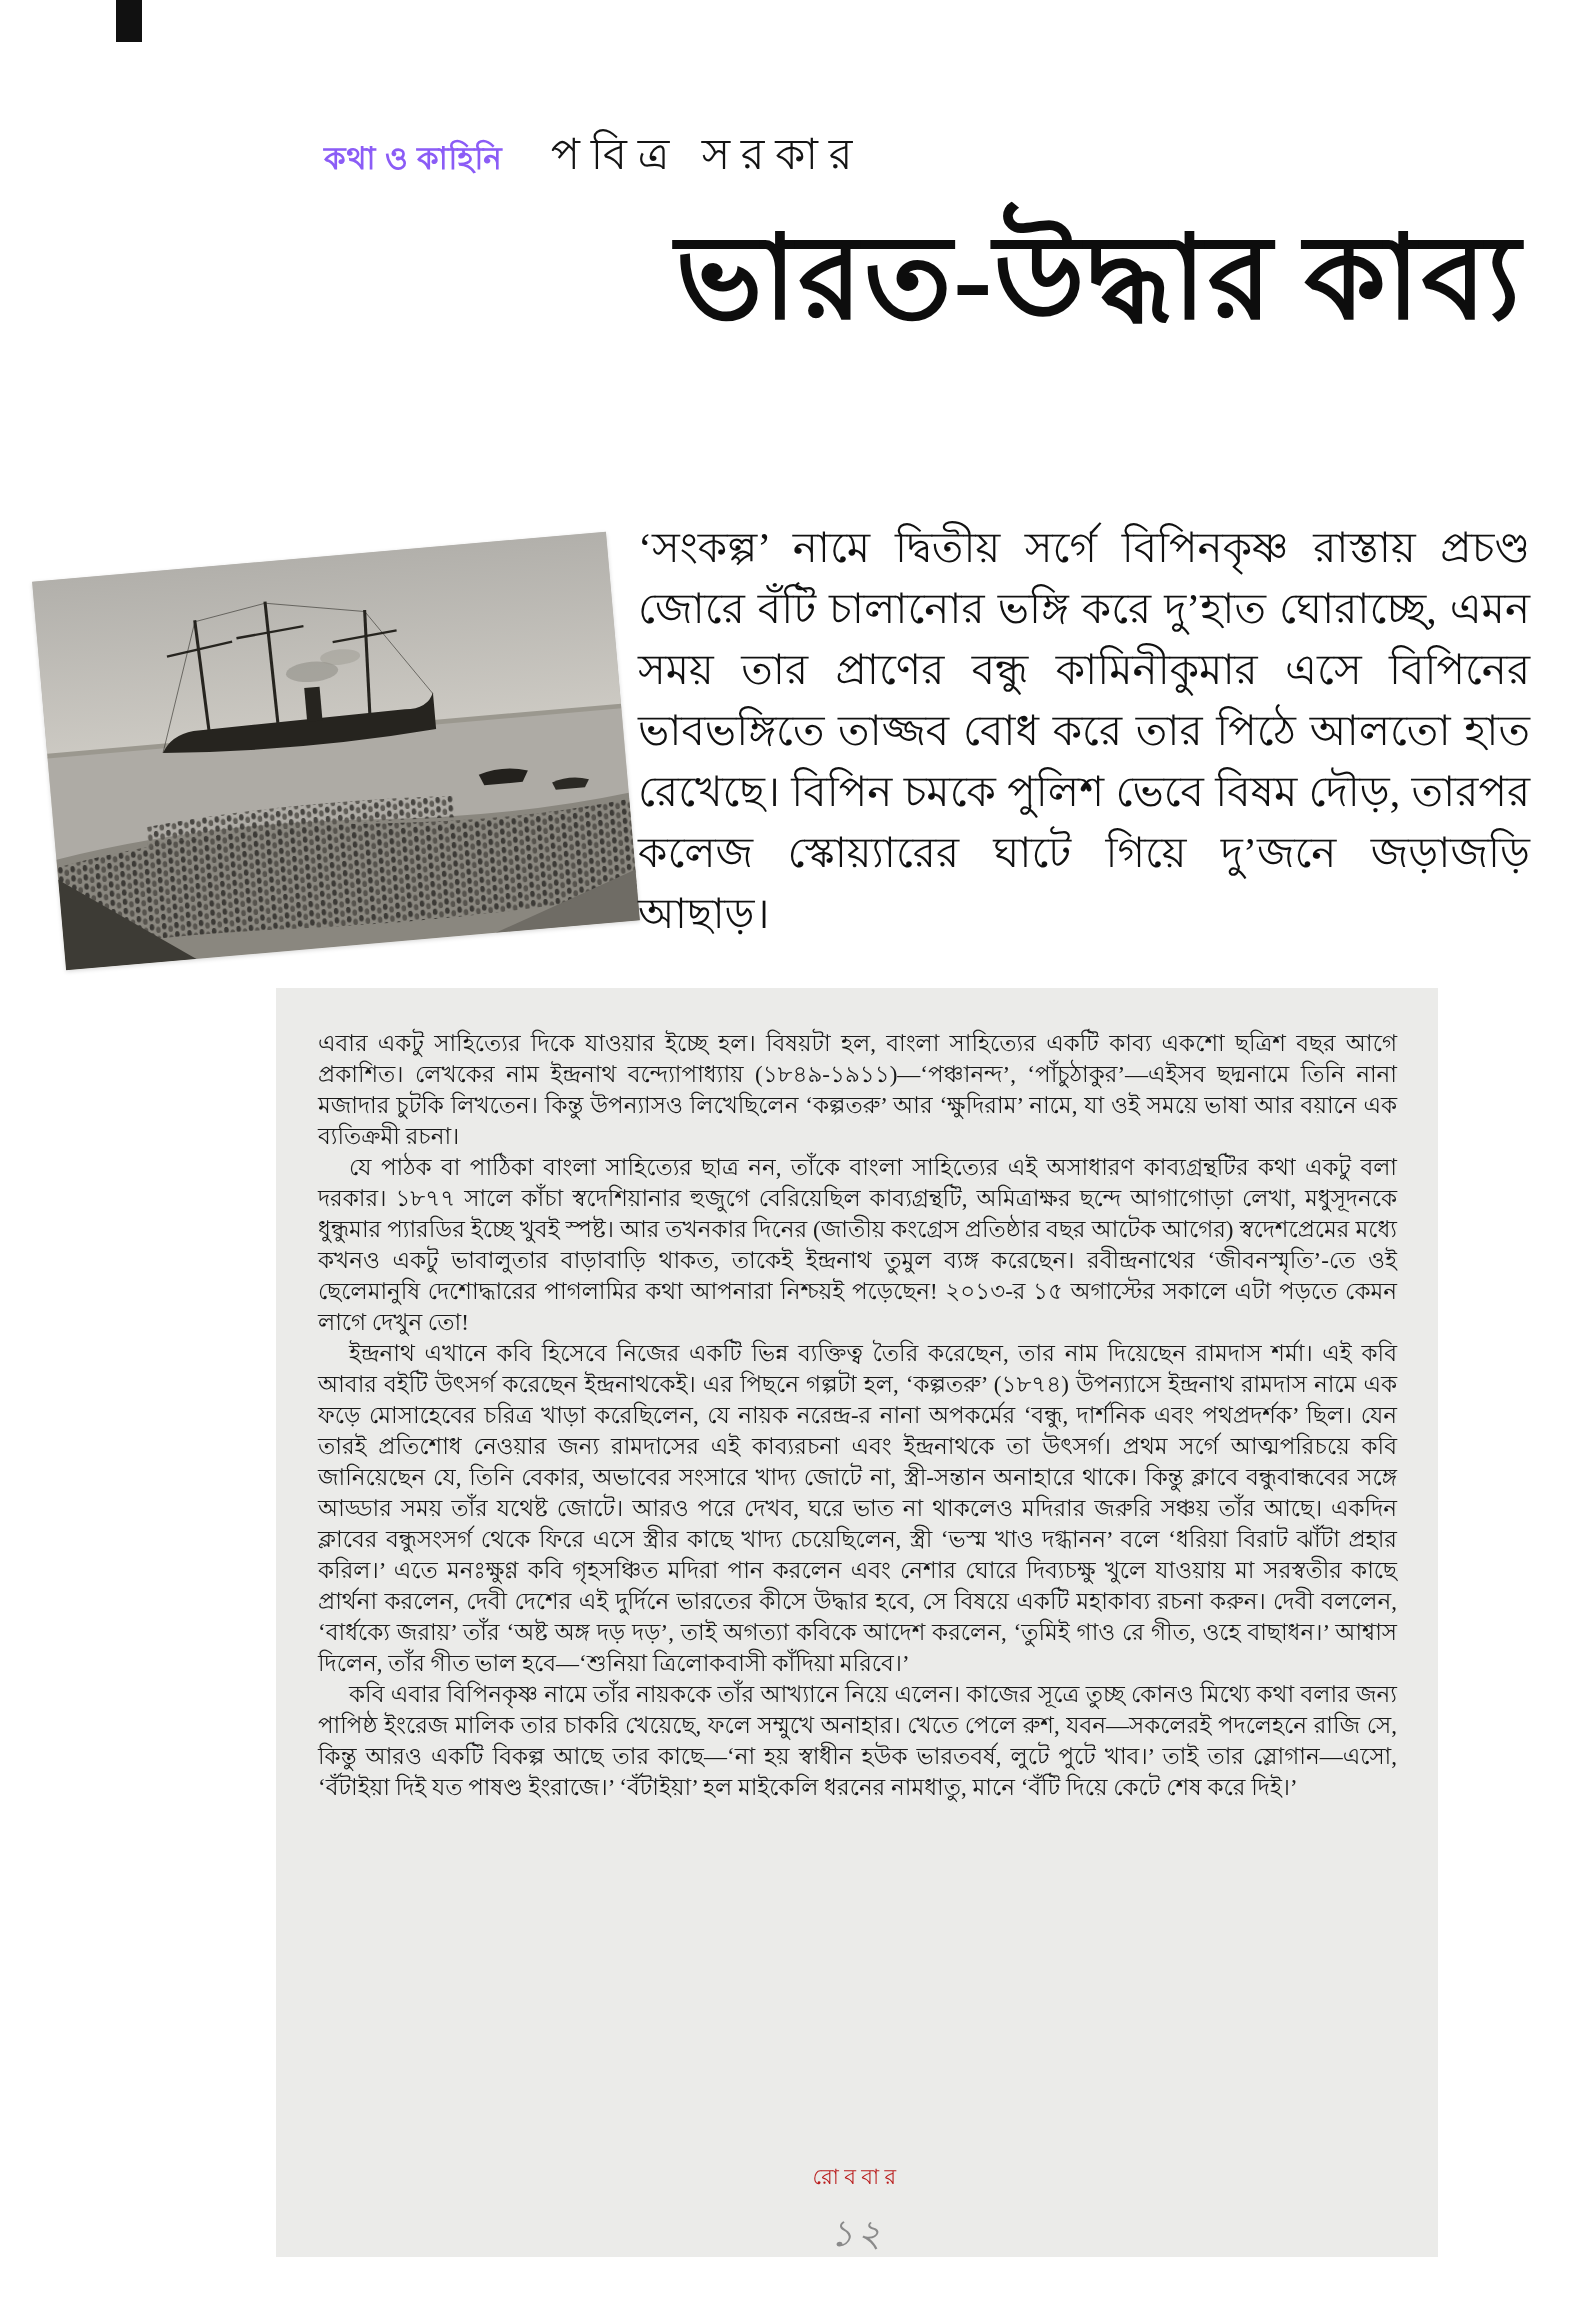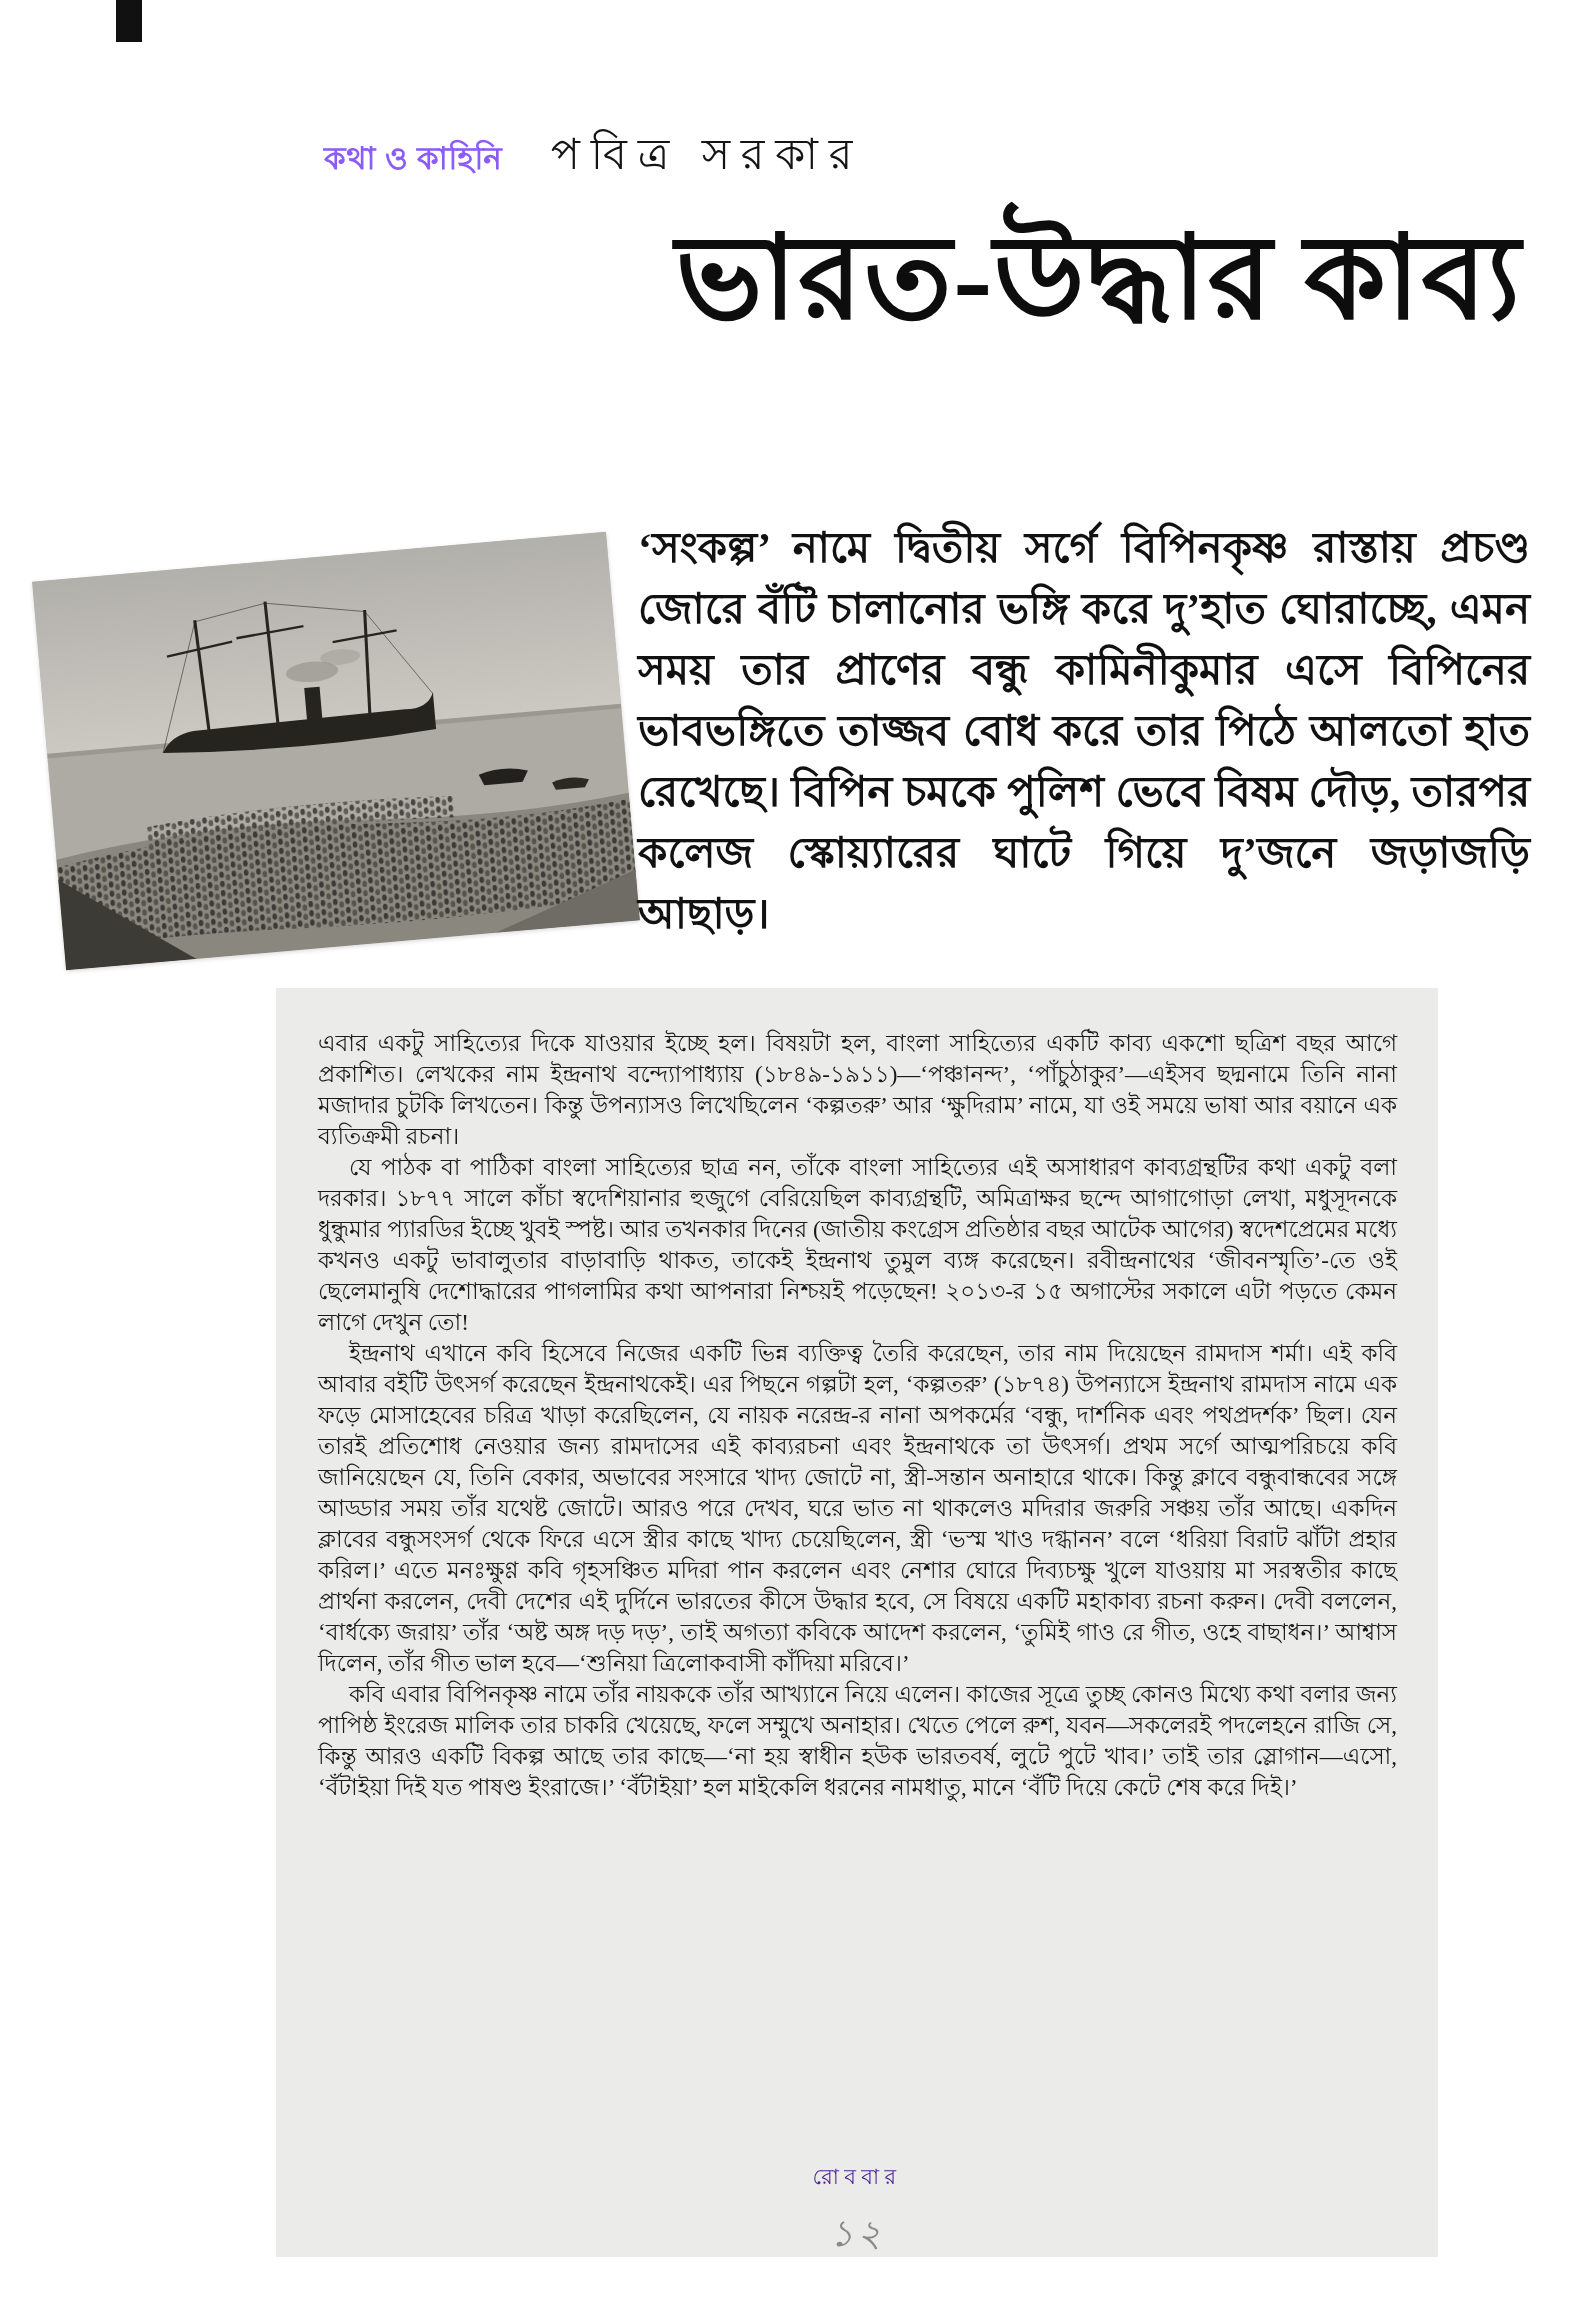--- a/index.html
+++ b/index.html
@@ -38,41 +38,41 @@
     width:576px;height:390px;margin:0;
     transform:rotate(-5deg);
     box-shadow:0 1.5px 4.6px rgba(0,0,0,0.15);
     background:#b9b6b0;
   }
   .photo svg{display:block;width:100%;height:100%;}
   .lead{
     position:absolute;left:638px;top:518px;
     width:892px;margin:0;
     font-size:42px;line-height:61px;
-    text-align:justify;color:#111;font-weight:bold;
+    text-align:justify;color:#111;
   }
   .body-panel{
     position:absolute;left:276px;top:988px;
     width:1162px;height:1269px;
     background:#ebebe9;
   }
   .body-text{
     position:absolute;left:42px;top:40px;
     width:1079px;
     font-size:23px;line-height:31px;
     text-align:justify;color:#191919;
   }
   .body-text p{margin:0;}
   .body-text p + p{text-indent:31px;}
   .panel-footer{
     position:absolute;left:0;right:0;top:1173px;
     text-align:center;
   }
   .magazine-name{
-    font-size:21px;letter-spacing:5.4px;color:#4c1d95;
+    font-size:21px;letter-spacing:5.4px;color:#b91c1c;
   }
   .page-number{
     margin-top:7.7px;
     font-size:37px;font-style:italic;color:#8a8a8a;
     letter-spacing:3.1px;
   }
 </style>
 </head>
 <body>
 

